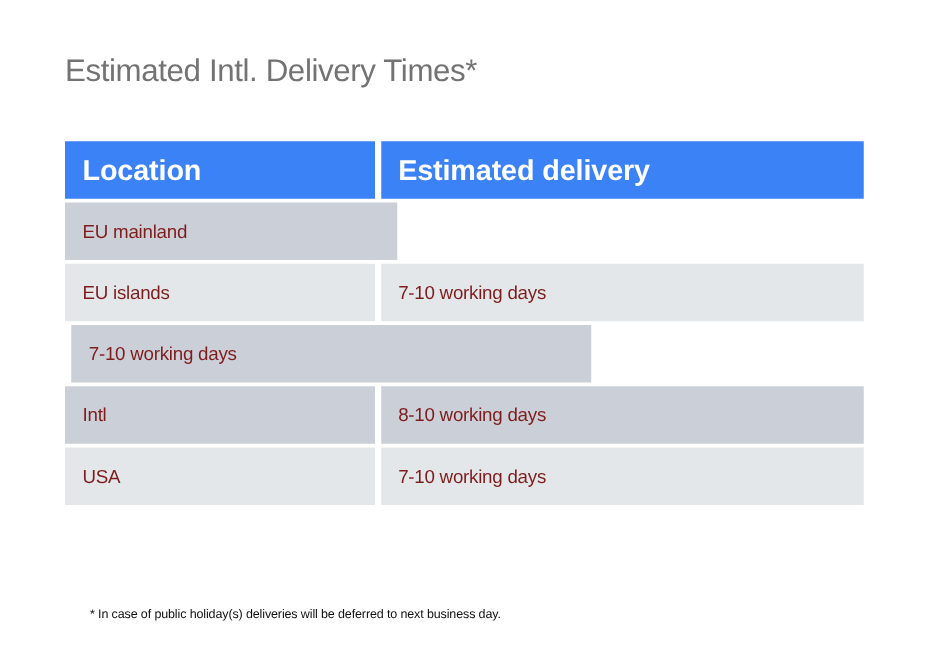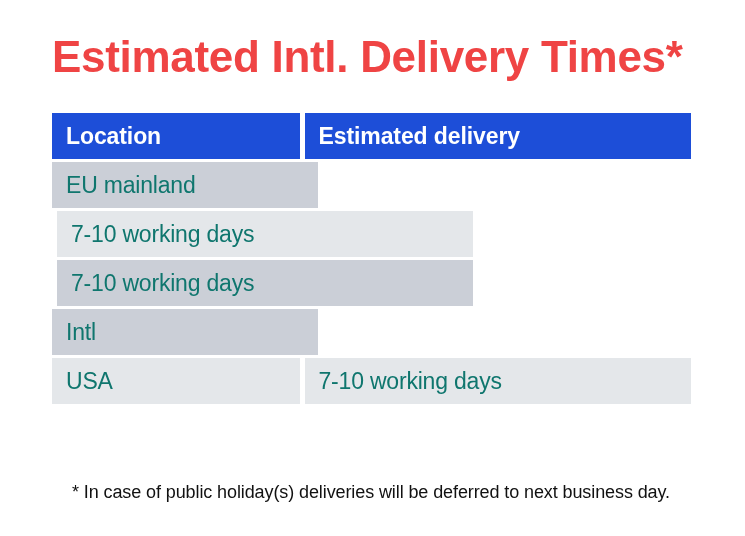--- a/index.html
+++ b/index.html
@@ -24,24 +24,24 @@
     height: 536px;
     background: #ffffff;
   }
 
   
   .title {
     position: absolute;
     left: 52px;
     top: 36px;
     width: 660px;
-    font-size: 44px;
-    font-weight: bold;
+    font-size: 25px;
+    font-weight: normal;
     letter-spacing: -0.3px;
-    color: #ef4444;
+    color: #737373;
     line-height: 42px;
     white-space: nowrap;
   }
 
   
   .table {
     position: absolute;
     left: 52px;
     top: 113px;
     width: 639px;
@@ -75,52 +75,52 @@
     box-sizing: border-box;
     padding-left: 14px;
     display: flex;
     align-items: center;
   }
 
   
   .header .cell-loc,
   .header .cell-del {
     height: 46px;
-    background: #1d4ed8;
+    background: #3b82f6;
     color: #ffffff;
     font-size: 23px;
     font-weight: bold;
     letter-spacing: -0.1px;
   }
 
   
   .body-row .cell-loc,
   .body-row .cell-del {
     height: 46px;
-    color: #0f766e;
-    font-size: 23px;
+    color: #7f1d1d;
+    font-size: 15px;
     font-weight: normal;
     letter-spacing: -0.2px;
   }
   .body-row.shade-dark .cell-loc,
   .body-row.shade-dark .cell-del {
     background: #cbcfd7;
   }
   .body-row.shade-light .cell-loc,
   .body-row.shade-light .cell-del {
     background: #e4e7ea;
   }
 
   
   .footnote {
     position: absolute;
     left: 72px;
     top: 482px;
     width: 640px;
-    font-size: 18px;
+    font-size: 10px;
     color: #111111;
     line-height: 20px;
     letter-spacing: -0.1px;
     white-space: nowrap;
   }
 </style>
 </head>
 <body>
 
 <div class="page">
@@ -134,33 +134,35 @@
       <div class="cell-gap"></div>
       <div class="cell-del">Estimated delivery</div>
     </div>
 
     <div class="row body-row shade-dark">
       <div class="cell-loc">EU mainland</div>
       <div class="cell-gap"></div>
     </div>
 
     <div class="row body-row shade-light">
+      <div class="cell-loc">EU islands</div>
       <div class="cell-gap"></div>
       <div class="cell-del">7-10 working days</div>
     </div>
 
     <div class="row body-row shade-dark">
       <div class="cell-gap"></div>
       <div class="cell-del">7-10 working days</div>
     </div>
 
 
     <div class="row body-row shade-dark">
       <div class="cell-loc">Intl</div>
       <div class="cell-gap"></div>
+      <div class="cell-del">8-10 working days</div>
     </div>
 
     <div class="row body-row shade-light">
       <div class="cell-loc">USA</div>
       <div class="cell-gap"></div>
       <div class="cell-del">7-10 working days</div>
     </div>
 
   </div>
 

